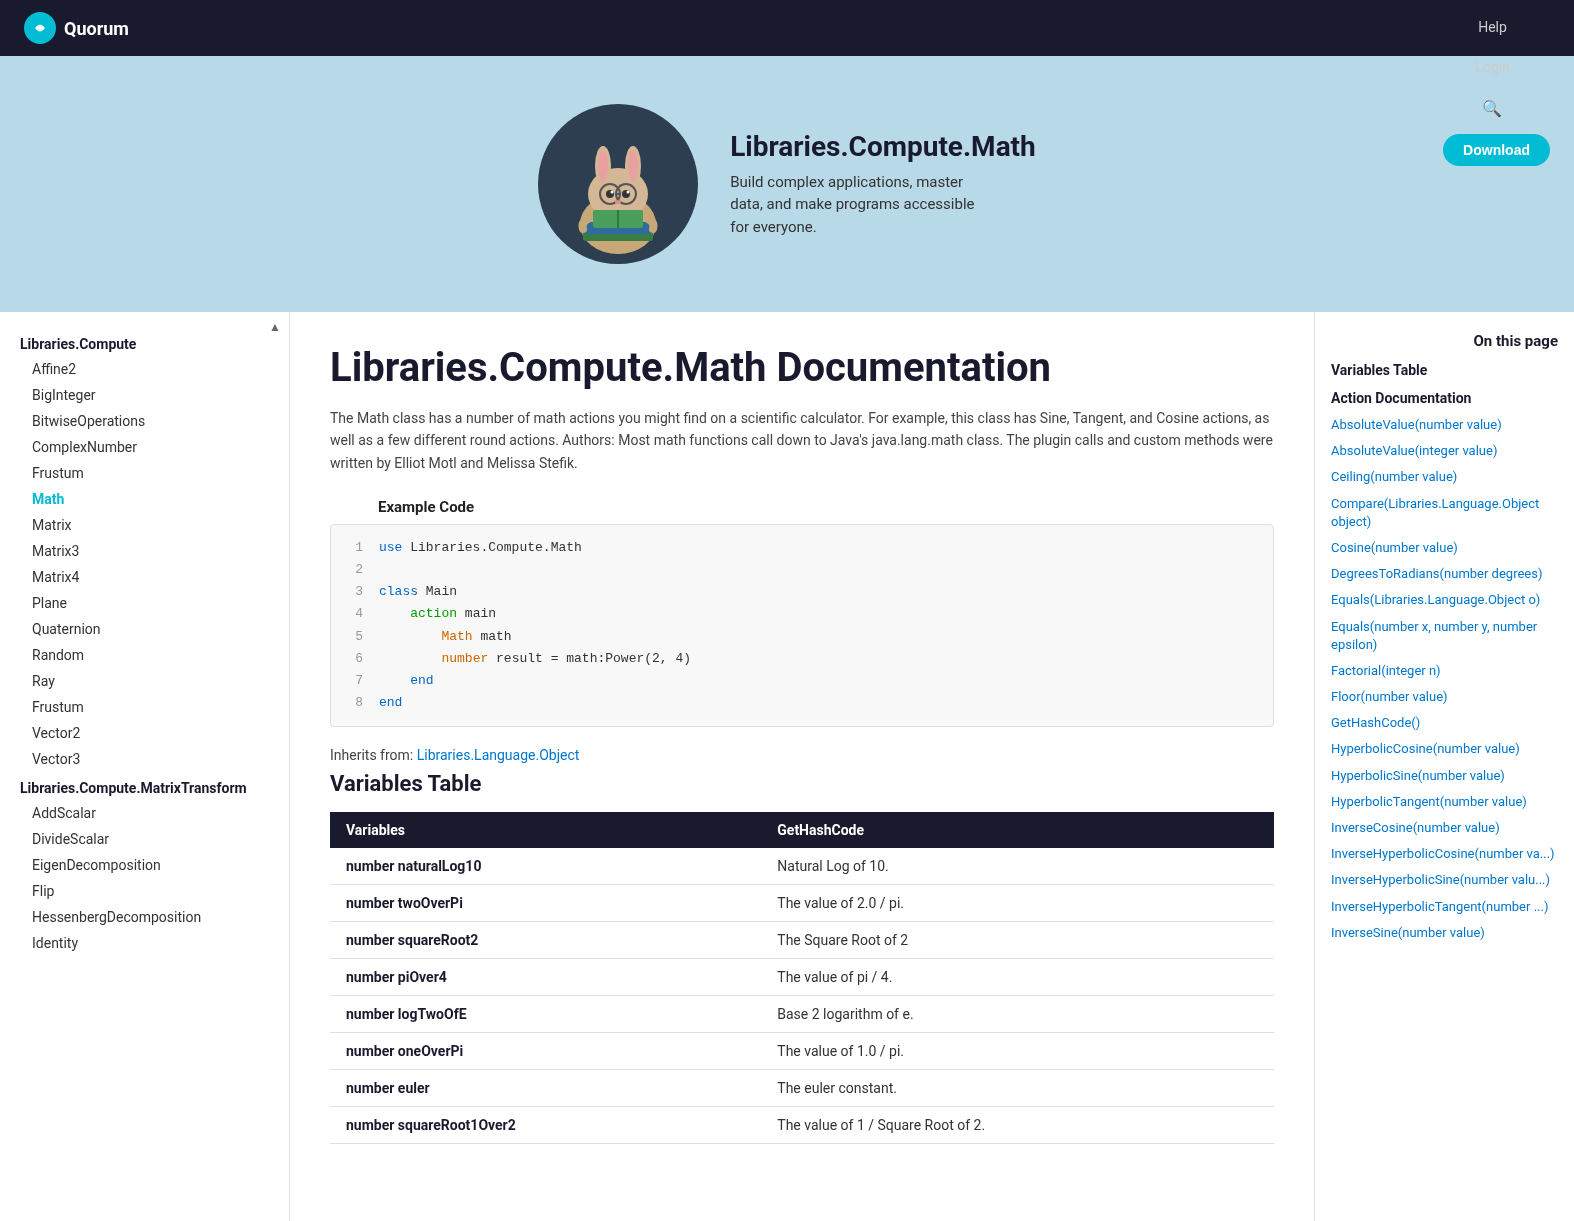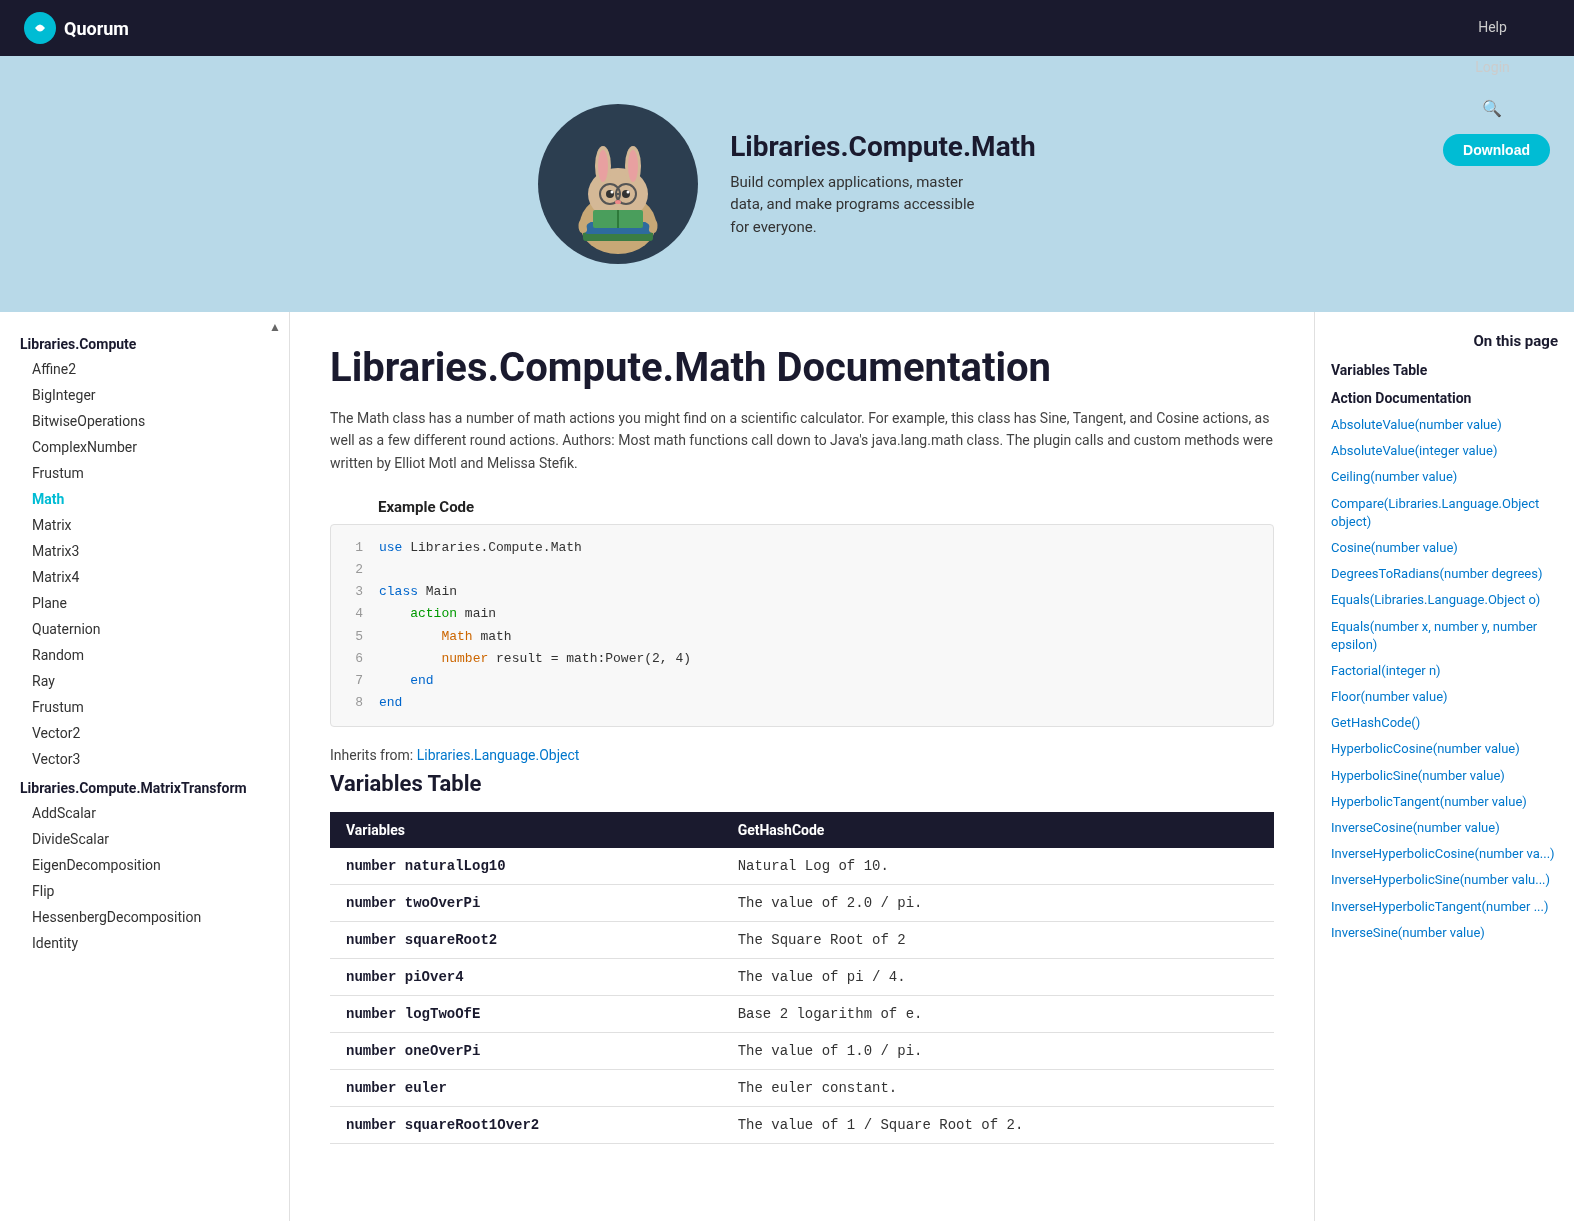--- a/index.html
+++ b/index.html
@@ -231,21 +231,20 @@
       text-align: left;
       font-weight: bold;
       margin-left: 48px;
     }
     .vars-table tbody tr {
       border-bottom: 1px solid #e0e0e0;
     }
     .vars-table tbody td {
       padding: 10px 16px;
       color: #333;
-      font-family: Liberation Mono, monospace;
     }
     .vars-table tbody td:first-child {
       font-weight: bold;
       color: #1a1a2e;
     }
 
     
     .right-sidebar {
       padding: 20px 16px;
       border-left: 1px solid #e0e0e0;

